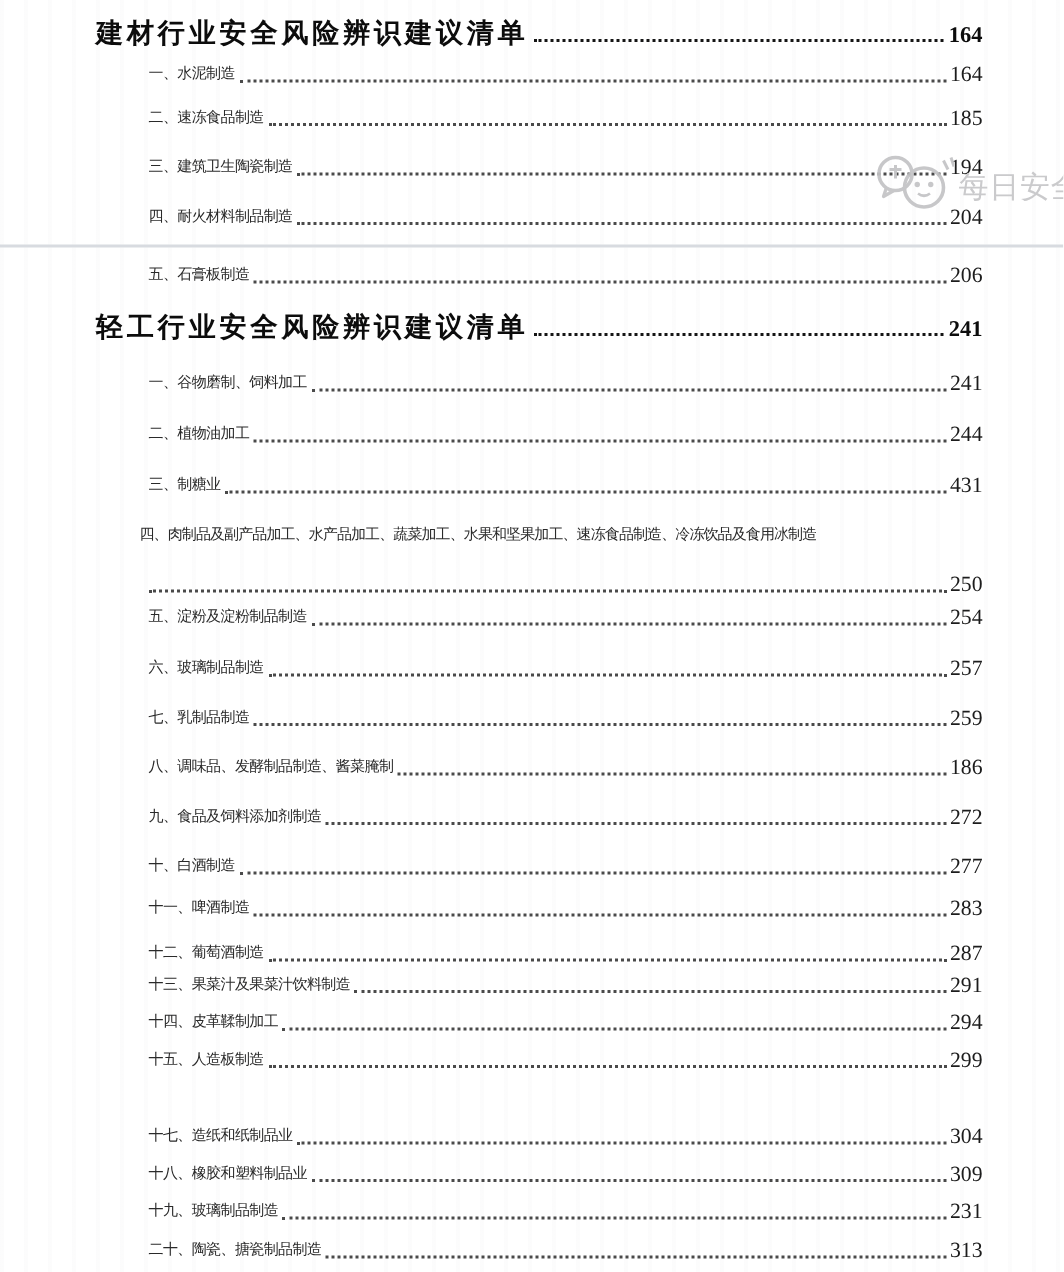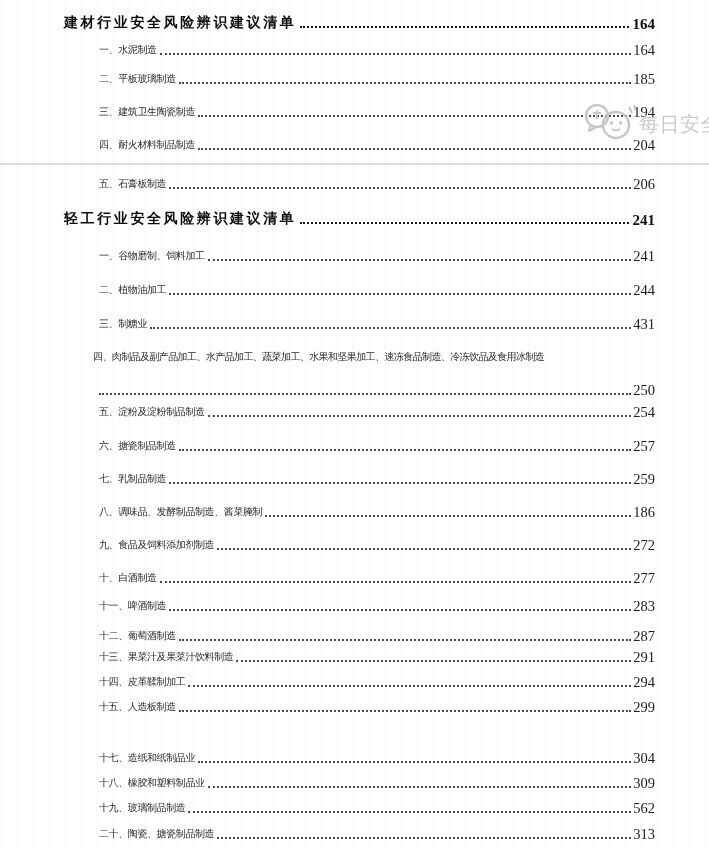--- a/index.html
+++ b/index.html
@@ -19,21 +19,21 @@
   .row .leader{
     flex:1 1 auto;min-width:6px;height:0;
     border-bottom:2px dotted #4a4a4a;margin:0 2px 3px 3px;
   }
   .row .page-num{
     font-size:14.5px;color:#1c1c1c;line-height:15px;
   }
   .hrow{left:64px;height:22px;}
   .hrow .title{
     font-family:"Liberation Sans", sans-serif;font-weight:bold;
-    font-size:14px;letter-spacing:2.6px;color:#0c0c0c;line-height:20px;
+    font-size:18px;letter-spacing:2.6px;color:#0c0c0c;line-height:20px;
   }
   .hrow .leader{border-bottom:2.4px dotted #151515;margin:0 4px 4px 4px;}
   .hrow .page-num{font-weight:bold;font-size:15px;color:#0c0c0c;}
   .row.long{left:93px;right:14px;}
   .row.long .title{font-size:10px;letter-spacing:-0.6px;overflow:hidden;}
   .row.wrap-tail .leader{margin-left:0;}
   .divider{position:absolute;left:0;right:0;top:163px;height:1.5px;background:#d8dbe0;}
   .watermark{
     position:absolute;left:582px;top:100px;height:48px;display:flex;align-items:center;
     z-index:6;pointer-events:none;opacity:0.92;
@@ -54,21 +54,21 @@
     <span class="leader"></span>
     <span class="page-num">164</span>
   </div>
 
   <div class="row" style="top:40px">
     <span class="title">一、水泥制造</span>
     <span class="leader"></span>
     <span class="page-num">164</span>
   </div>
   <div class="row" style="top:69px">
-    <span class="title">二、平板玻璃制造</span>
+    <span class="title">二、速冻食品制造</span>
     <span class="leader"></span>
     <span class="page-num">185</span>
   </div>
   <div class="row" style="top:102px">
     <span class="title">三、建筑卫生陶瓷制造</span>
     <span class="leader"></span>
     <span class="page-num">194</span>
   </div>
   <div class="row" style="top:135px">
     <span class="title">四、耐火材料制品制造</span>
@@ -113,21 +113,21 @@
     <span class="leader"></span>
     <span class="page-num">250</span>
   </div>
 
   <div class="row" style="top:402px">
     <span class="title">五、淀粉及淀粉制品制造</span>
     <span class="leader"></span>
     <span class="page-num">254</span>
   </div>
   <div class="row" style="top:436px">
-    <span class="title">六、搪瓷制品制造</span>
+    <span class="title">六、玻璃制品制造</span>
     <span class="leader"></span>
     <span class="page-num">257</span>
   </div>
   <div class="row" style="top:469px">
     <span class="title">七、乳制品制造</span>
     <span class="leader"></span>
     <span class="page-num">259</span>
   </div>
   <div class="row" style="top:502px">
     <span class="title">八、调味品、发酵制品制造、酱菜腌制</span>
@@ -175,21 +175,21 @@
     <span class="page-num">304</span>
   </div>
   <div class="row" style="top:773px">
     <span class="title">十八、橡胶和塑料制品业</span>
     <span class="leader"></span>
     <span class="page-num">309</span>
   </div>
   <div class="row" style="top:798px">
     <span class="title">十九、玻璃制品制造</span>
     <span class="leader"></span>
-    <span class="page-num">562</span>
+    <span class="page-num">231</span>
   </div>
   <div class="row" style="top:824px">
     <span class="title">二十、陶瓷、搪瓷制品制造</span>
     <span class="leader"></span>
     <span class="page-num">313</span>
   </div>
 
   <div class="watermark">
     <span class="wm-icon">
       <svg width="54" height="46" viewBox="0 0 54 46" fill="none">

